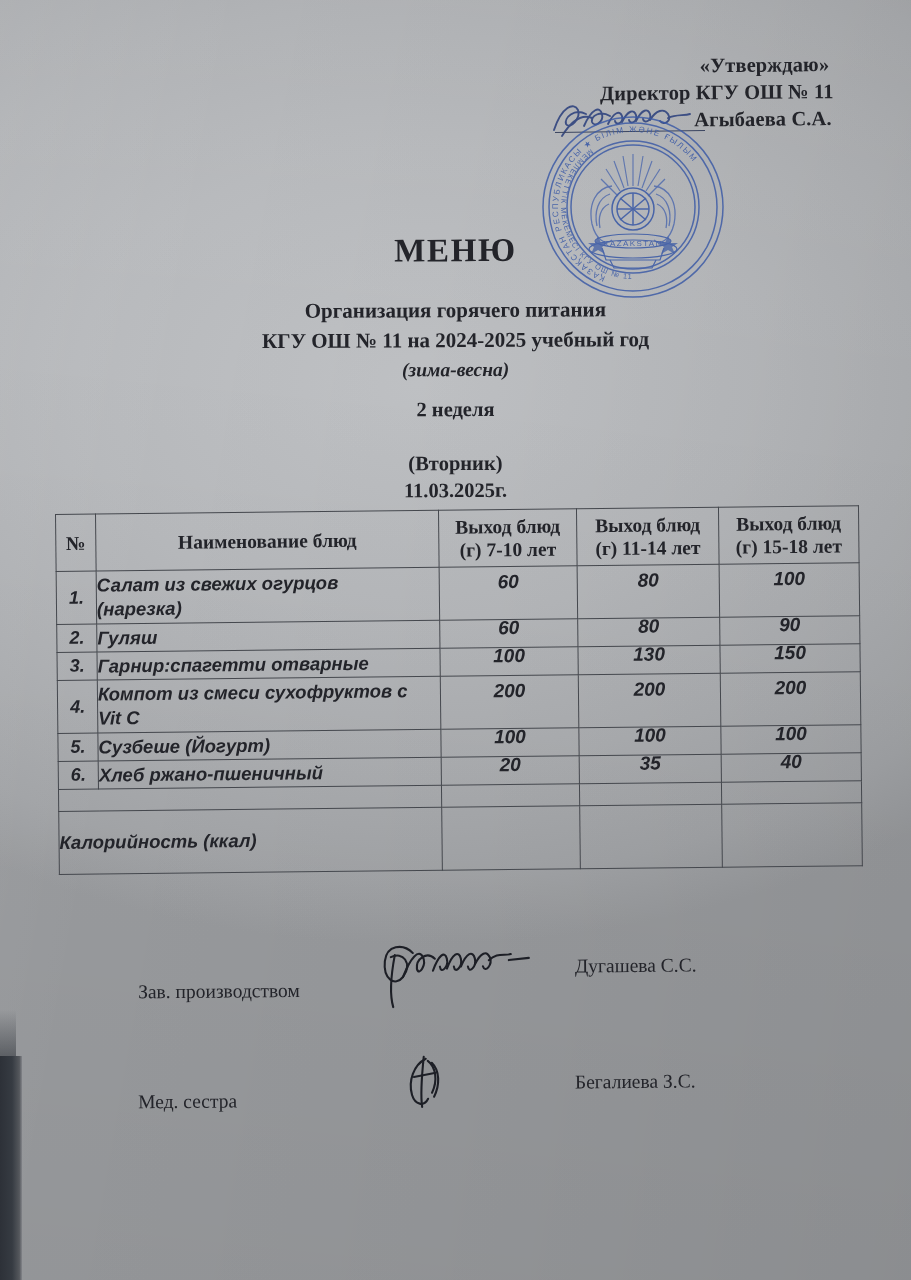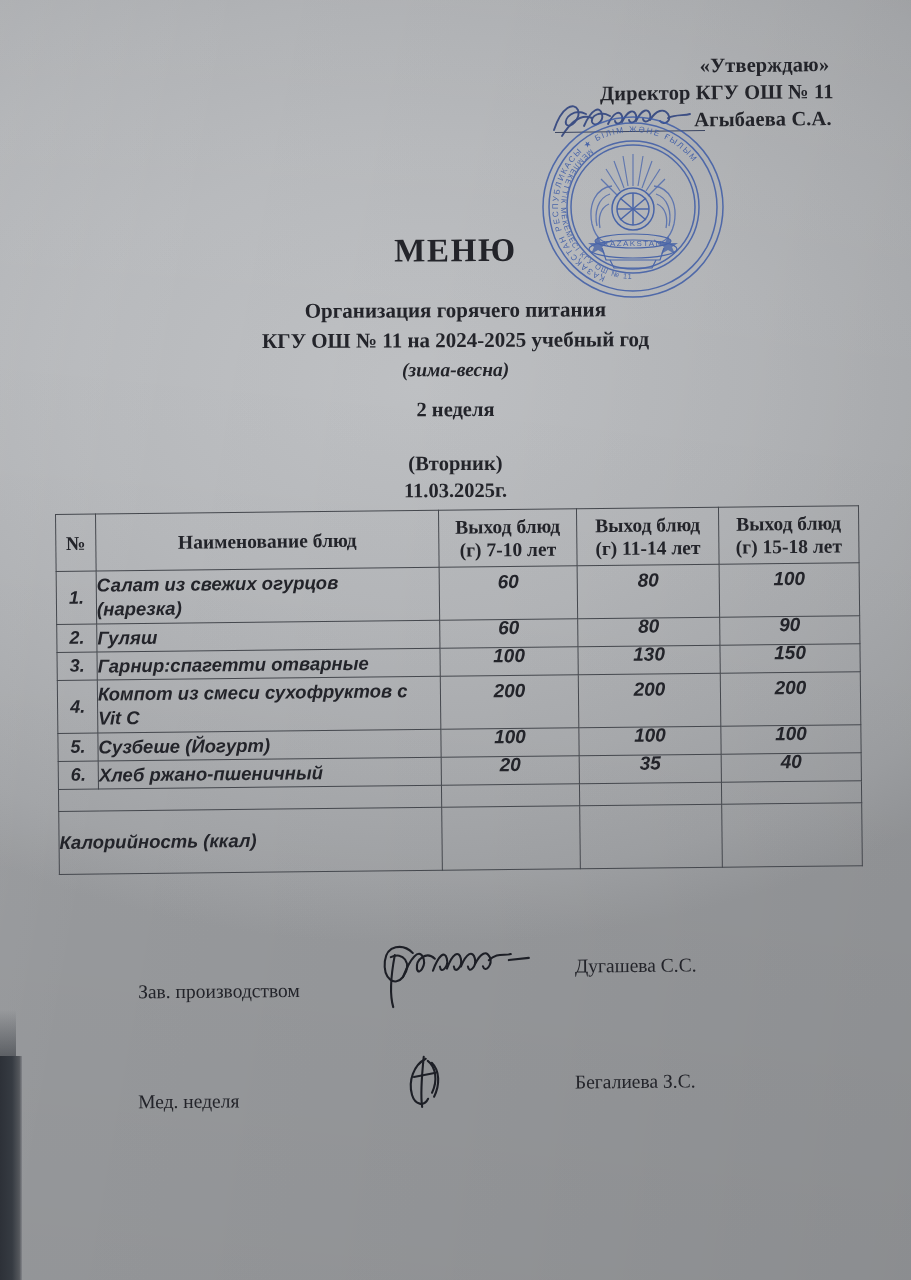--- a/index.html
+++ b/index.html
@@ -542,21 +542,21 @@
           <path d="M88 36 C94 22, 100 20, 102 28 C104 36, 96 44, 95 36"></path>
           <path d="M102 34 C108 22, 114 20, 117 27 C120 35, 112 43, 110 36"></path>
           <path d="M116 30 C124 22, 132 26, 138 24"></path>
           <path d="M136 30 L156 28"></path>
         </g>
       </svg>
       <span class="sig-name">Дугашева С.С.</span>
     </div>
 
     <div class="sig-row" id="sig-row-2">
-      <span class="sig-role">Мед. неделя</span>
+      <span class="sig-role">Мед. сестра</span>
       <svg class="sig-mark" viewBox="0 0 70 62">
         <g fill="none" stroke="#1d1f26" stroke-width="2.1" stroke-linecap="round">
           <path d="M30 8 C18 14, 12 30, 16 44 C19 54, 28 56, 32 48"></path>
           <path d="M28 6 C26 24, 24 42, 26 56"></path>
           <path d="M32 10 C40 16, 42 30, 36 42"></path>
           <path d="M36 12 C44 20, 44 34, 38 46"></path>
           <path d="M18 26 L40 22"></path>
         </g>
       </svg>
       <span class="sig-name">Бегалиева З.С.</span>

